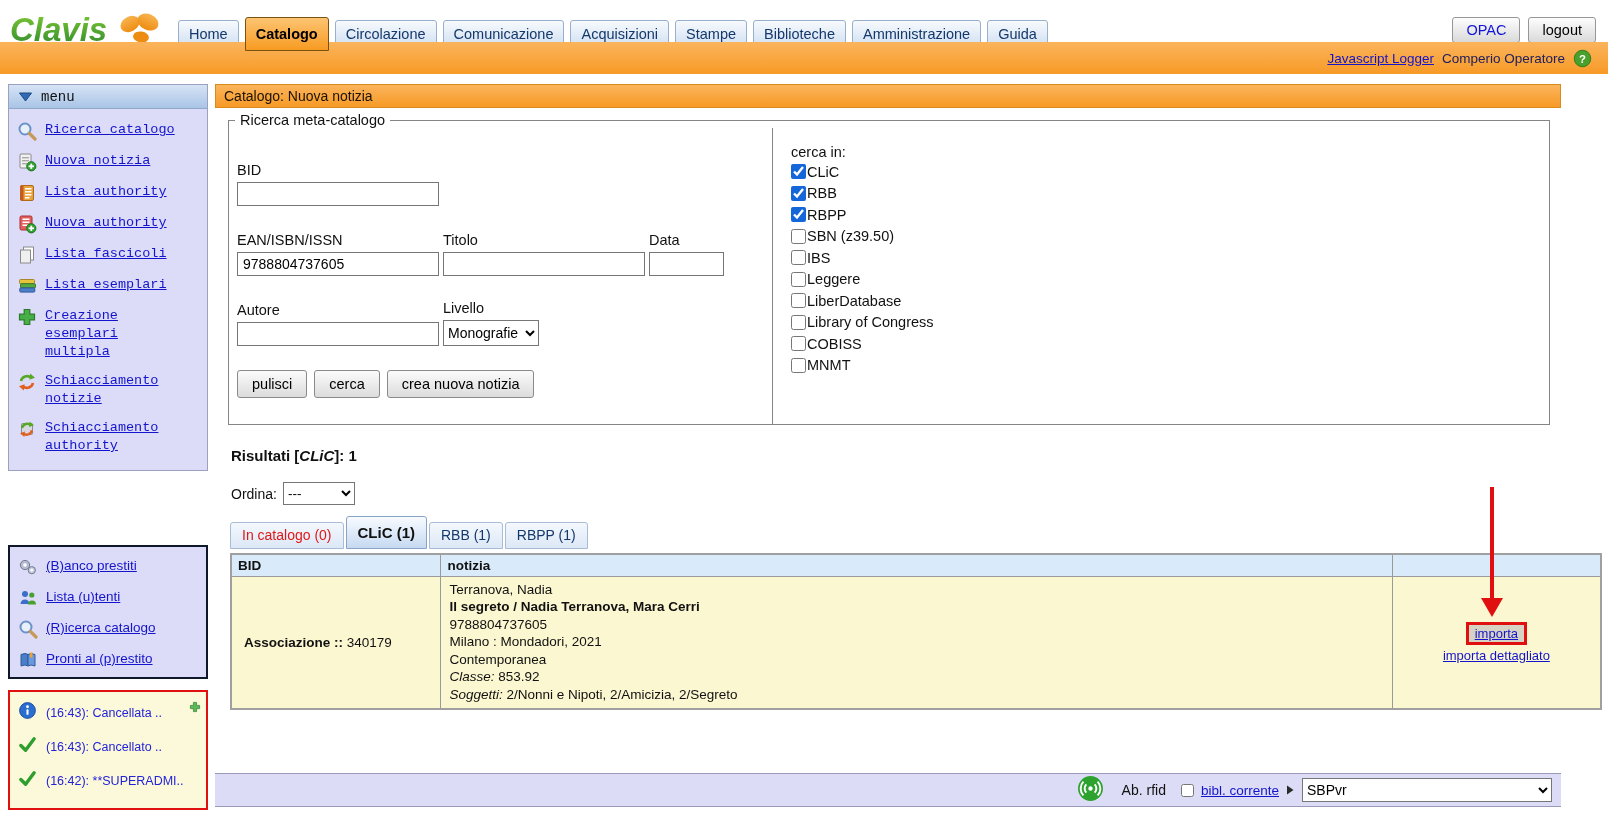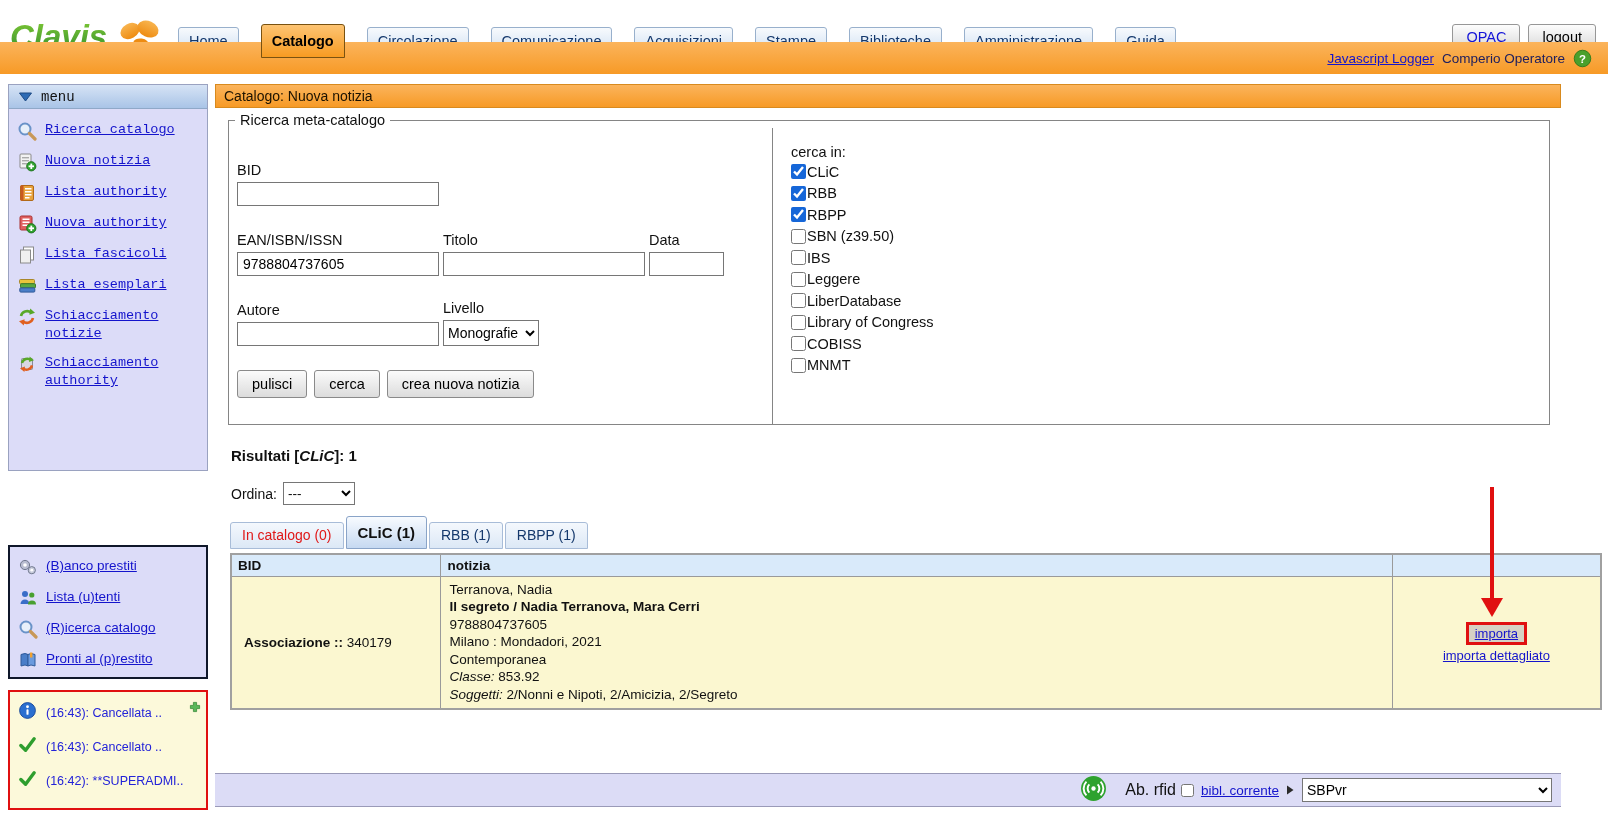--- a/index.html
+++ b/index.html
@@ -4,25 +4,25 @@
 <style>
   * { box-sizing: border-box; margin: 0; padding: 0; }
   html,body { background:#fff; }
   body {
     width:1608px; height:834px; position:relative; overflow:hidden;
     font-family:"Liberation Sans", sans-serif; color:#111;
   }
   .lnk { color:#1414cc; text-decoration:underline; cursor:pointer; }
 
   
-  .topbar { position:absolute; left:0; top:16px; width:1608px; height:42px; background:#fff; }
+  .topbar { position:absolute; left:0; top:9px; width:1608px; height:42px; background:#fff; }
   .logo { position:absolute; left:8px; top:1px; }
   .tabstrip {
     position:absolute; left:170px; top:0; width:1438px; height:42px;
-    border-bottom:3px solid #1d1208; display:flex; align-items:flex-end; gap:22px; padding:0 0 0 8px;
+    border-bottom:3px solid #1d1208; display:flex; align-items:flex-end; gap:6px; padding:0 0 0 8px;
   }
   .tab {
     height:28px; line-height:26px; padding:0 10px; font-size:14.5px; color:#14386c;
     background:linear-gradient(#f7fafd,#cfdff2); border:1px solid #98b0cc;
     border-radius:3px 3px 0 0; cursor:pointer; white-space:nowrap;
   }
   .tab.active {
     height:34px; line-height:32px; margin-bottom:-3px; font-weight:bold; color:#000;
     background:linear-gradient(#fdc473,#f79b22); border:1px solid #7a5210; z-index:2;
   }
@@ -130,21 +130,21 @@
     border-left:11px solid transparent; border-right:11px solid transparent; border-top:19px solid #e01010;
   }
 
   
   .footer {
     position:absolute; left:215px; top:773px; width:1346px; height:34px;
     background:#dcdcf6; border-top:1px solid #9a9ab8; border-bottom:1px solid #9a9ab8;
     display:flex; align-items:center; justify-content:flex-end; padding-right:9px;
   }
   .footer .rfid { margin-right:18px; }
-  .footer .ab { font-size:16px; margin-right:5px; }
+  .footer .ab { font-size:14px; margin-right:15px; }
   .footer input[type=checkbox] { width:13px; height:13px; margin-right:7px; }
   .footer .bibl { font-size:13.5px; margin-right:7px; }
   .footer .caret { margin-right:8px; display:inline-flex; }
   .footer select { width:250px; height:24px; font-size:14px; border:1px solid #767676; background:#fff; font-family:inherit; }
 </style>
 </head>
 <body>
 
 <div class="topbar">
   <div class="logo">
@@ -266,20 +266,28 @@
             <rect x="2.5" y="3.5" width="15" height="4.2" rx="1" fill="#e8c43c" stroke="#a8862a"></rect>
             <rect x="3.5" y="7.7" width="15" height="4.2" rx="1" fill="#58a840" stroke="#3a7a28"></rect>
             <rect x="2.8" y="11.9" width="15" height="4.2" rx="1" fill="#4a7ec8" stroke="#2f5a9a"></rect>
           </svg>
       </span>
       <a class="lnk">Lista esemplari</a>
     </li>
     <li>
       <span class="ic">
         <svg width="20" height="20" viewBox="0 0 20 20">
+            <path d="M7.2 2.5 h5.6 v4.7 h4.7 v5.6 h-4.7 v4.7 h-5.6 v-4.7 h-4.7 v-5.6 h4.7 z" fill="#46b046" stroke="#2a7a2a" stroke-width="1.2"></path>
+          </svg>
+      </span>
+      <a class="lnk">Creazione esemplari multipla</a>
+    </li>
+    <li>
+      <span class="ic">
+        <svg width="20" height="20" viewBox="0 0 20 20">
             <path d="M4 9 a6.2 6.2 0 0 1 10 -3.4" fill="none" stroke="#58a828" stroke-width="2.6"></path>
             <polygon points="13.2,1.6 18,5.8 12.4,7.8" fill="#58a828"></polygon>
             <path d="M16 11 a6.2 6.2 0 0 1 -10 3.4" fill="none" stroke="#e06020" stroke-width="2.6"></path>
             <polygon points="6.8,18.4 2,14.2 7.6,12.2" fill="#e06020"></polygon>
           </svg>
       </span>
       <a class="lnk">Schiacciamento notizie</a>
     </li>
     <li>
       <span class="ic">

